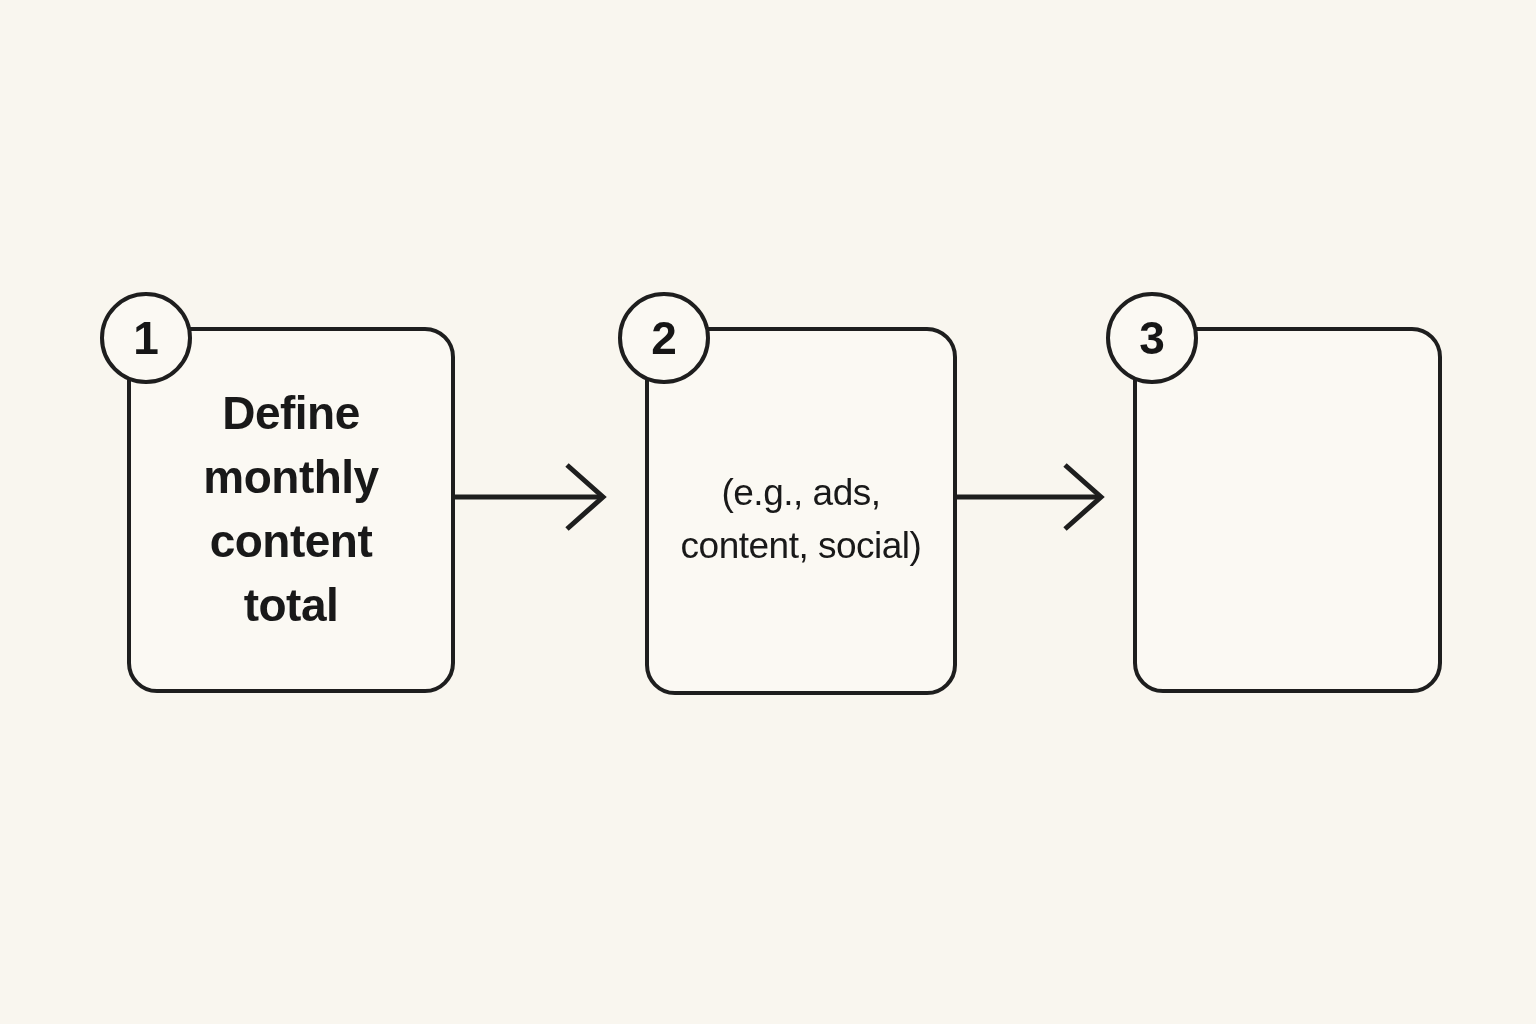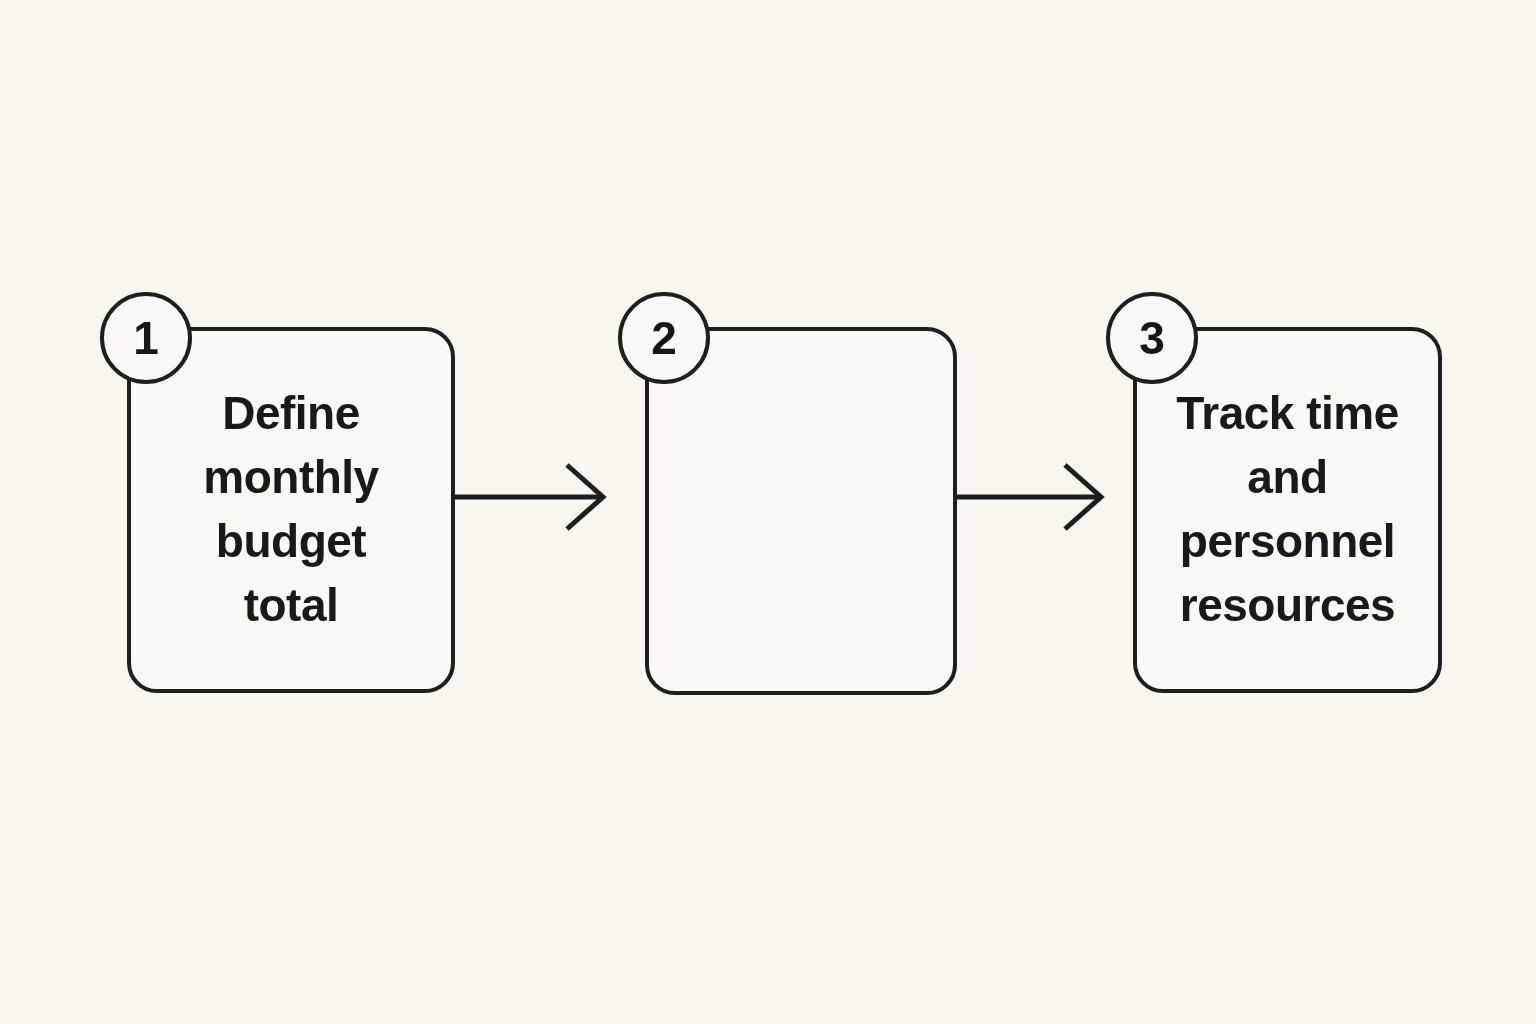--- a/index.html
+++ b/index.html
@@ -78,43 +78,41 @@
 <body>
 
 <div class="canvas">
 
   <div class="step-box box-1">
     <div class="step-badge">
       <span>1</span>
     </div>
     <div class="step-title">Define
 monthly
-budget
+content
 total</div>
   </div>
 
   <svg class="flow-arrow arrow-1" width="152" height="80" viewBox="0 0 152 80">
     <line x1="0" y1="40" x2="145" y2="40" stroke="#1e1e1e" stroke-width="5"></line>
     <polyline points="112,8 148,40 112,72" fill="none" stroke="#1e1e1e" stroke-width="5"></polyline>
   </svg>
 
   <div class="step-box box-2">
     <div class="step-badge">
       <span>2</span>
     </div>
+    <div class="step-subtitle">(e.g., ads,
+content, social)</div>
   </div>
 
   <svg class="flow-arrow arrow-2" width="152" height="80" viewBox="0 0 152 80">
     <line x1="0" y1="40" x2="145" y2="40" stroke="#1e1e1e" stroke-width="5"></line>
     <polyline points="112,8 148,40 112,72" fill="none" stroke="#1e1e1e" stroke-width="5"></polyline>
   </svg>
 
   <div class="step-box box-3">
     <div class="step-badge">
       <span>3</span>
     </div>
-    <div class="step-title">Track time
-and
-personnel
-resources</div>
   </div>
 
 </div>
 
 </body></html>

